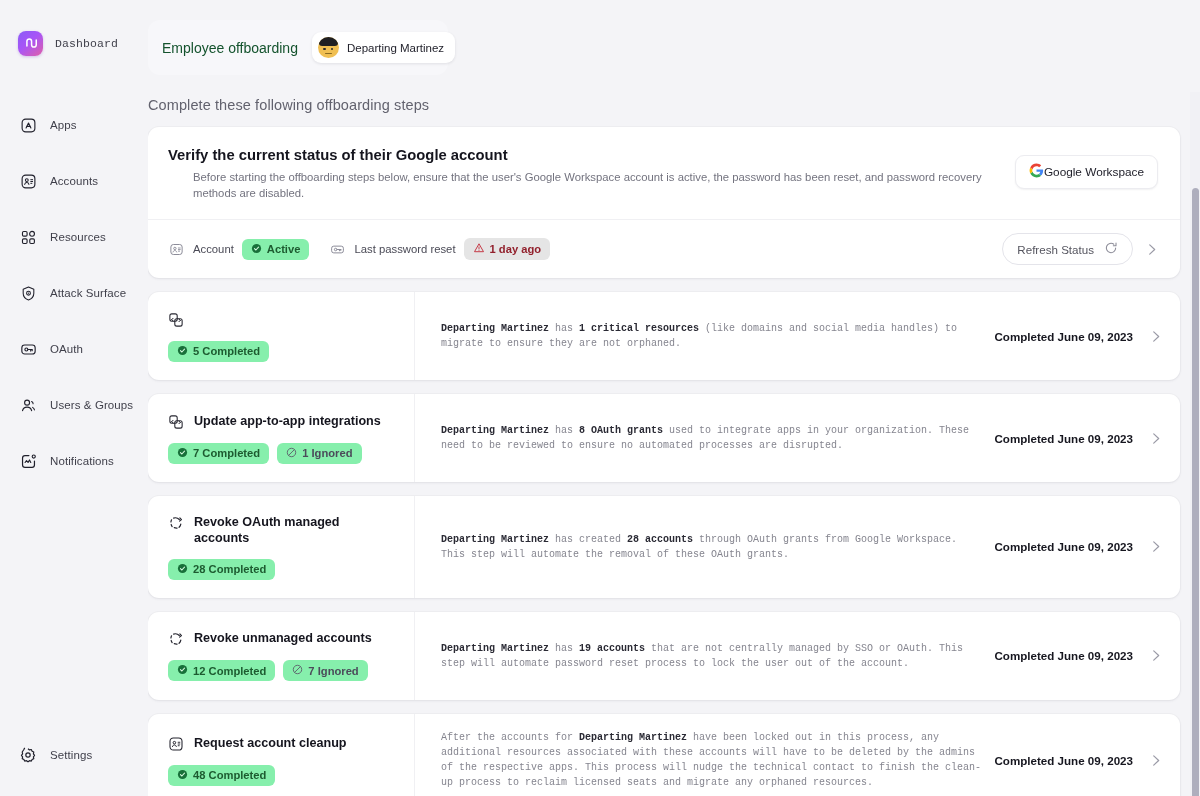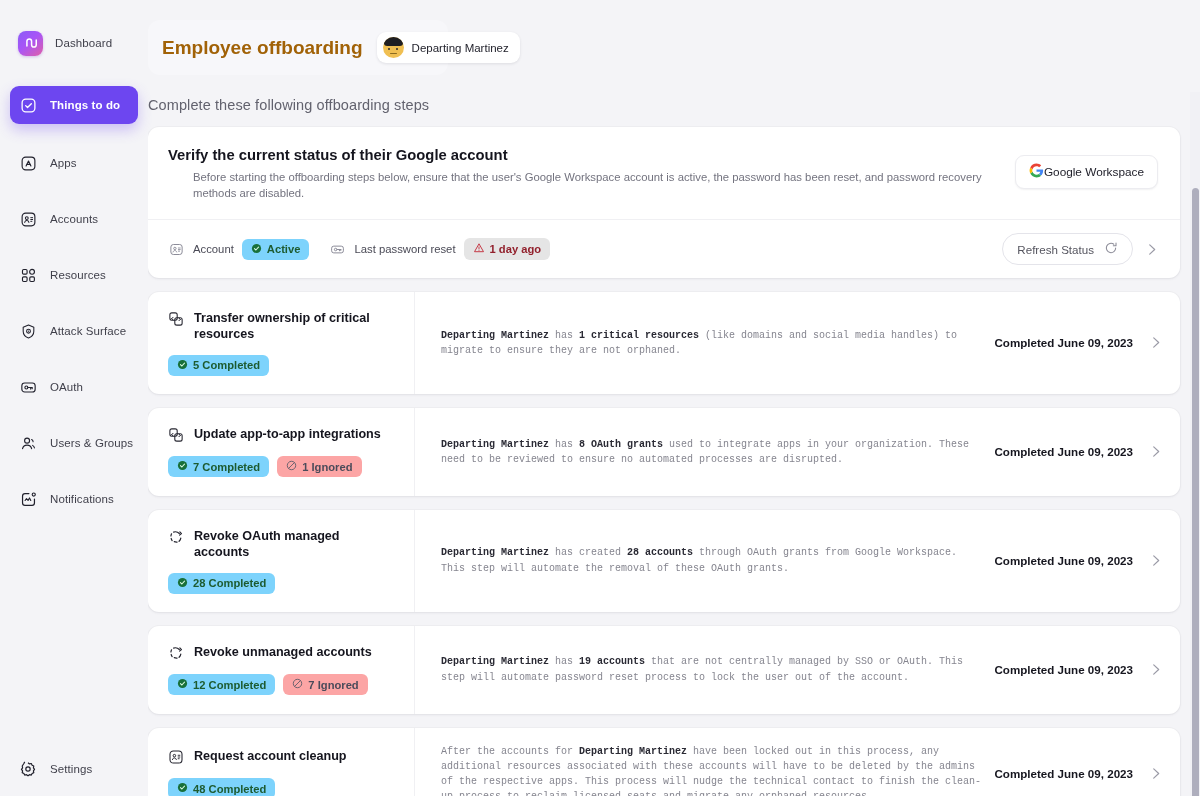--- a/index.html
+++ b/index.html
@@ -35,54 +35,54 @@
     flex: 0 0 20px;
     display: flex; align-items: center; justify-content: center;
     color: #20202c;
   }
   .nav-item .lbl {
     font-size: 11.5px;
     color: #3f3f4a;
     letter-spacing: .1px;
     white-space: nowrap;
   }
-  .nav-item.logo-item { margin-bottom: 26px; }
+  .nav-item.logo-item { margin-bottom: 26px; font-family: Liberation Mono, monospace; }
   .logo-box {
     width: 25px; height: 25px; flex: 0 0 25px;
     border-radius: 8px;
     background: linear-gradient(140deg,#8b5cf6 0%,#a855f7 45%,#e05fa8 100%);
     display: flex; align-items: center; justify-content: center;
     box-shadow: 0 1px 3px rgba(120,60,200,.28);
   }
   .nav-item.active {
     background: #6d46f0;
     height: 38px;
     box-shadow: 0 6px 14px rgba(109,70,240,.30);
   }
   .nav-item.active .lbl { color: #fff; font-weight: bold; font-size: 11.5px; }
   .nav-item.active .ico { color: #fff; }
   .nav-spacer { height: 22px; }
-  .nav-bottom { position: absolute; bottom: 10px; left: 0; right: 0; }
+  .nav-bottom { position: absolute; bottom: 24px; left: 0; right: 0; }
 
   
   .main {
     flex: 1 1 auto; height: 796px;
     position: relative;
     overflow: hidden;
     padding-left: 0;
   }
   .header-card {
     margin: 20px 0 0 0;
     background: #f7f7fa;
     border-radius: 12px;
     width: 300px;
     padding: 12px 14px;
     display: flex; align-items: center; gap: 14px;
   }
-  .header-title { font-size: 19px; font-weight: bold; color: #a16207; white-space: nowrap; }
+  .header-title { font-size: 14px; font-weight: normal; color: #14532d; white-space: nowrap; }
   .person-chip {
     display: flex; align-items: center; gap: 8px;
     background: #ffffff;
     border-radius: 9px;
     padding: 5px 11px 5px 6px;
     box-shadow: 0 1px 3px rgba(20,20,40,.10);
   }
   .avatar {
     width: 21px; height: 21px; border-radius: 50%;
     background: #f0bf52;
@@ -148,23 +148,23 @@
     width: 17px; height: 17px; flex: 0 0 17px;
     display: flex; align-items: center; justify-content: center;
     color: #8c8c99;
   }
   .stat .slabel { font-size: 11.3px; color: #4a4a56; white-space: nowrap; }
   .pill {
     display: inline-flex; align-items: center; gap: 5px;
     border-radius: 6px; padding: 4px 9px;
     font-size: 11.2px; font-weight: bold; white-space: nowrap;
   }
-  .pill.green { background: #7dd3fc; color: #1d5b30; }
+  .pill.green { background: #86efac; color: #1d5b30; }
   .pill.red   { background: #e5e5e5; color: #92202c; }
-  .pill.gray  { background: #fca5a5; color: #4b4b5a; }
+  .pill.gray  { background: #86efac; color: #4b4b5a; }
 
   .verify-right { margin-left: auto; display: flex; align-items: center; gap: 10px; }
   .refresh-btn {
     display: flex; align-items: center; gap: 10px;
     border: 1px solid #e4e4ea;
     border-radius: 20px;
     padding: 7px 14px;
     background: #fff;
     font-size: 11.6px; color: #55555f;
     cursor: pointer; white-space: nowrap;
@@ -221,29 +221,20 @@
   <nav class="sidebar">
     <div class="nav-item logo-item">
       <span class="logo-box">
         <svg width="14" height="14" viewBox="0 0 24 24" fill="none">
           <path d="M5 17V9c0-2.2 1.8-4 4-4s4 1.8 4 4v6c0 2.2 1.8 4 4 4s4-1.8 4-4V7" stroke="#ffffff" stroke-width="2.6" stroke-linecap="round"></path>
         </svg>
       </span>
       <span class="lbl">Dashboard</span>
     </div>
 
-    <div class="nav-item active">
-      <span class="ico">
-        <svg width="17" height="17" viewBox="0 0 24 24" fill="none">
-          <rect x="3" y="3" width="18" height="18" rx="5" stroke="currentColor" stroke-width="1.8"></rect>
-          <path d="M8 12.2l2.6 2.6L16 9.4" stroke="currentColor" stroke-width="1.9" stroke-linecap="round" stroke-linejoin="round"></path>
-        </svg>
-      </span>
-      <span class="lbl">Things to do</span>
-    </div>
     <div class="nav-spacer"></div>
 
     <div class="nav-item">
       <span class="ico">
         <svg width="17" height="17" viewBox="0 0 24 24" fill="none">
           <rect x="3" y="3" width="18" height="18" rx="5" stroke="currentColor" stroke-width="1.6"></rect>
           <path d="M8.6 15.4L12 8.6l3.4 6.8" stroke="currentColor" stroke-width="1.6" stroke-linecap="round" stroke-linejoin="round"></path>
           <path d="M9.9 13.2h4.2" stroke="currentColor" stroke-width="1.6" stroke-linecap="round"></path>
         </svg>
       </span>
@@ -443,21 +434,20 @@
           <section class="card">
             <div class="task">
               <div class="task-left">
                 <div class="task-head">
                   <span class="tico"><svg width="16" height="16" viewBox="0 0 24 24" fill="none">
                       <rect x="2.8" y="2.8" width="11" height="11" rx="3" stroke="currentColor" stroke-width="1.6"></rect>
                       <rect x="10.2" y="10.2" width="11" height="11" rx="3" stroke="currentColor" stroke-width="1.6"></rect>
                       <path d="M5.6 11.4l2-2m-2 2l2 2" stroke="currentColor" stroke-width="1.5" stroke-linecap="round" stroke-linejoin="round"></path>
                       <path d="M18.4 12.6l-2 2m2-2l-2-2" stroke="currentColor" stroke-width="1.5" stroke-linecap="round" stroke-linejoin="round"></path>
                     </svg></span>
-                  <span class="task-title">Transfer ownership of critical resources</span>
                 </div>
                 <div class="badges">
                   <span class="pill green">
                     <span><svg width="11" height="11" viewBox="0 0 24 24">
                         <circle cx="12" cy="12" r="10" fill="#18703a"></circle>
                         <path d="M7.6 12.3l3 3 5.8-6.2" stroke="#d9fbe2" stroke-width="2.3" fill="none" stroke-linecap="round" stroke-linejoin="round"></path>
                       </svg></span>
                     <span>5 Completed</span>
                   </span>
                 </div>

